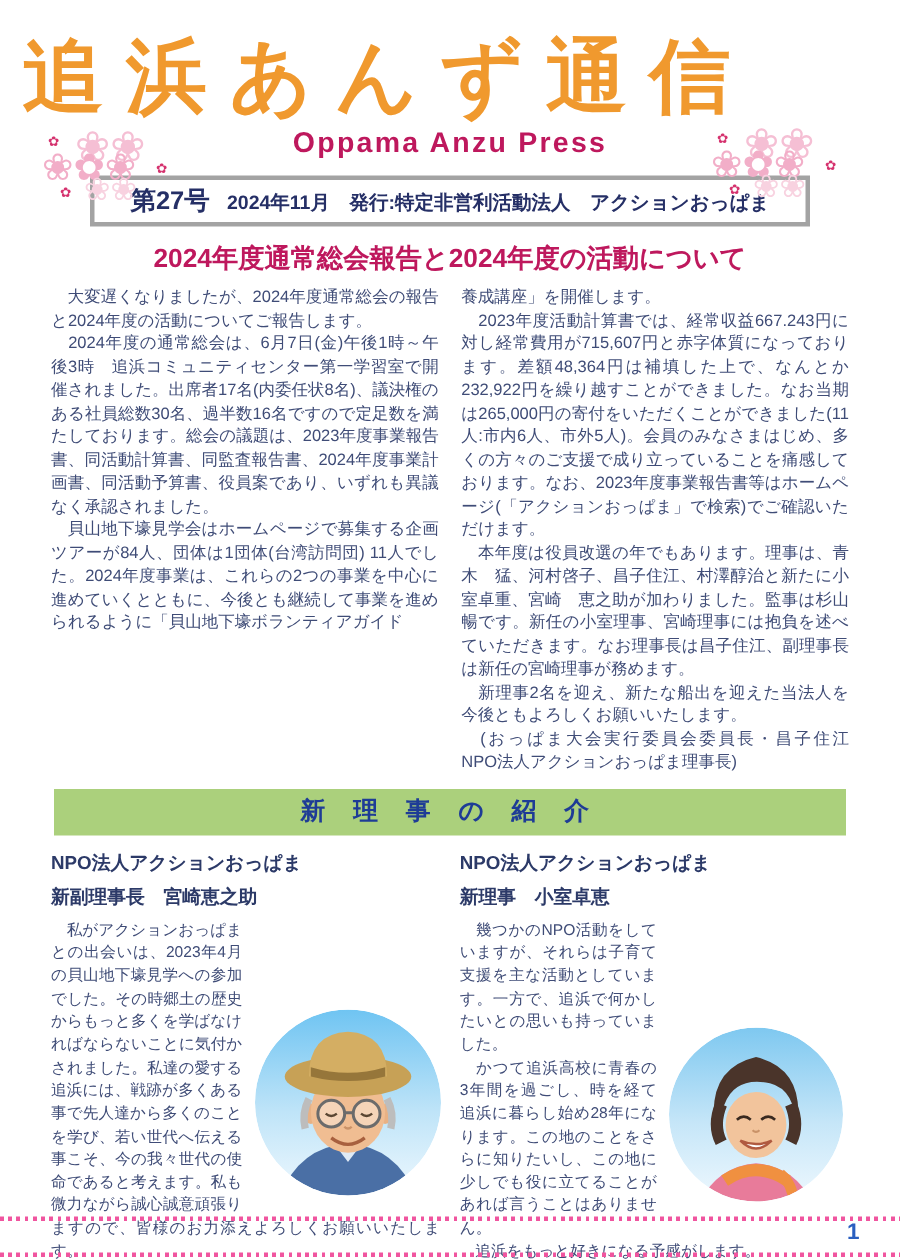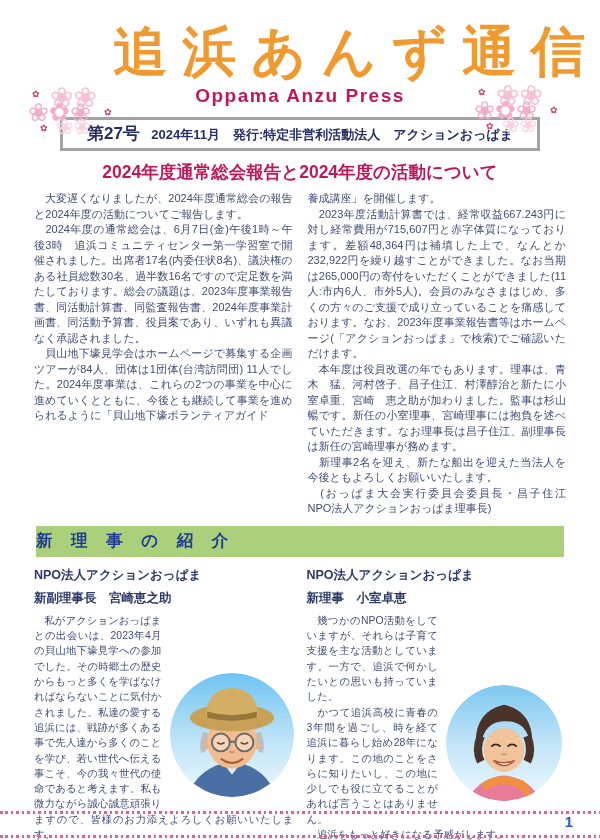--- a/index.html
+++ b/index.html
@@ -6,21 +6,21 @@
   body{
     width:600px;height:840px;position:relative;overflow:hidden;background:#ffffff;
     font-family:"Liberation Sans","DejaVu Sans",sans-serif;
     -webkit-font-smoothing:antialiased;
   }
   .page{position:absolute;inset:0;}
 
   
   .masthead{position:relative;padding-top:22px;}
   .title{
-    margin:0;text-align:right;
+    margin:0;text-align:left;
     font-size:54px;font-weight:bold;color:#f0992e;
     letter-spacing:15px;text-indent:15px;line-height:1.1;
     position:relative;z-index:2;
   }
   .subtitle{
     margin-top:4px;text-align:center;
     font-size:19px;font-weight:bold;color:#be185d;letter-spacing:1.5px;
     position:relative;z-index:2;
   }
   .blossom{position:absolute;z-index:1;pointer-events:none;}
@@ -49,21 +49,21 @@
   .cols{display:flex;gap:15px;padding:0 34px;}
   .col{flex:1;min-width:0;}
   .col p{
     margin:0;font-size:11px;line-height:15.5px;
     color:#3f4c77;text-align:justify;font-weight:500;
   }
 
   
   .banner{
     margin:9px 36px 0;background:#abd07c;color:#1e3c96;
-    font-size:16.5px;font-weight:bold;
+    font-size:16.5px;font-weight:bold;text-align:center;
     letter-spacing:7px;padding:4px 0 5px;
   }
 
   
   .profiles{display:flex;gap:13px;padding:0 34px;margin-top:10px;}
   .profile{flex:1;min-width:0;}
   .org{font-size:12.5px;font-weight:bold;color:#2c3a68;}
   .role{font-size:12.5px;font-weight:bold;color:#2c3a68;margin-top:6px;}
   .pbody{margin-top:6px;font-size:10.4px;line-height:15.3px;color:#3f4c77;text-align:justify;}
   .pbody p{margin:0;}

